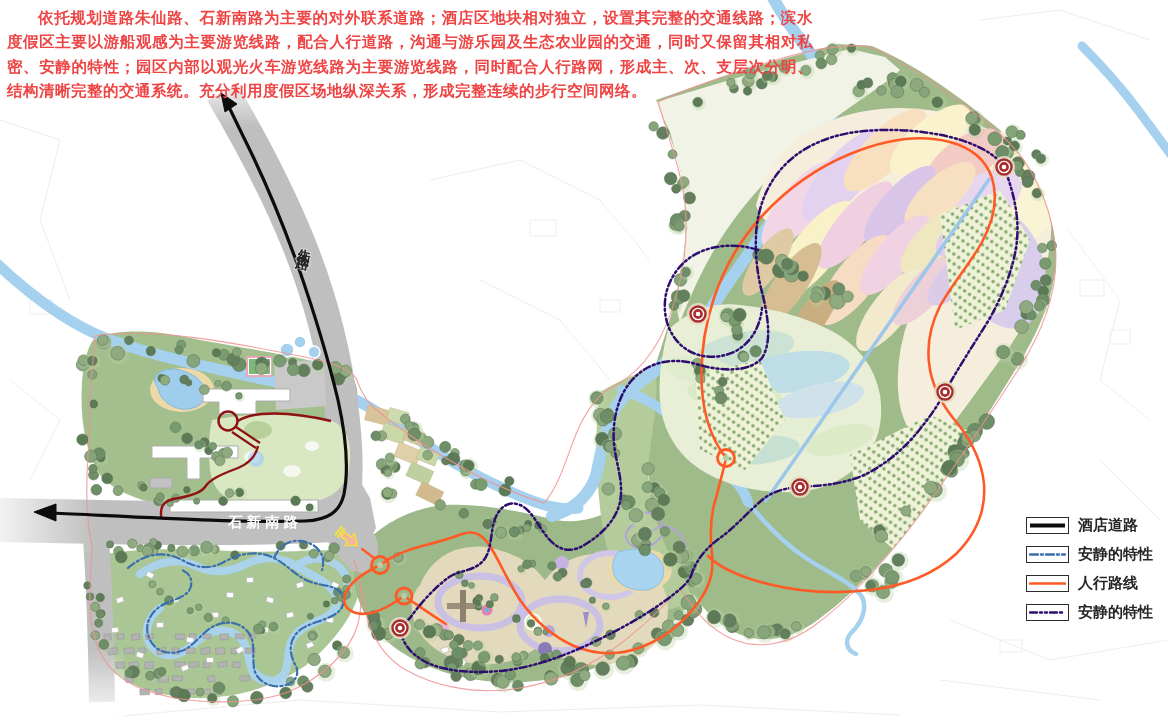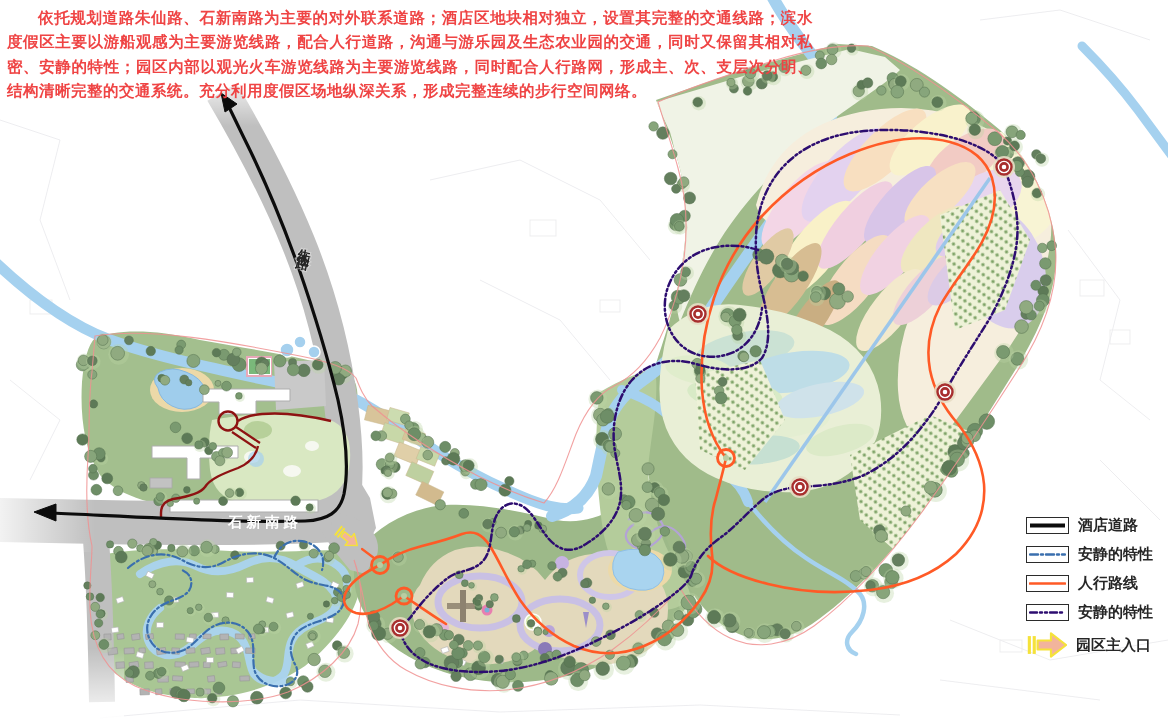--- a/index.html
+++ b/index.html
@@ -1006,23 +1006,15 @@
     <span class="llab">人行路线</span>
   </div>
   <div class="lrow">
     <span class="lsw">
       <svg width="37" height="11">
             <line x1="1" y1="5.5" x2="36" y2="5.5" class="ln-train" stroke-width="2.4"></line>
           </svg>
         </span>
     <span class="llab">安静的特性</span>
   </div>
-  <div class="lrow tall">
-    <span class="lsym">
-      <svg width="46" height="34" viewBox="-4 -2 46 34">
-            <use href="#entArrow"></use>
-          </svg>
-        </span>
-    <span class="llab">园区主入口</span>
-  </div>
 </div>
 
 </div>
 
 </body></html>

